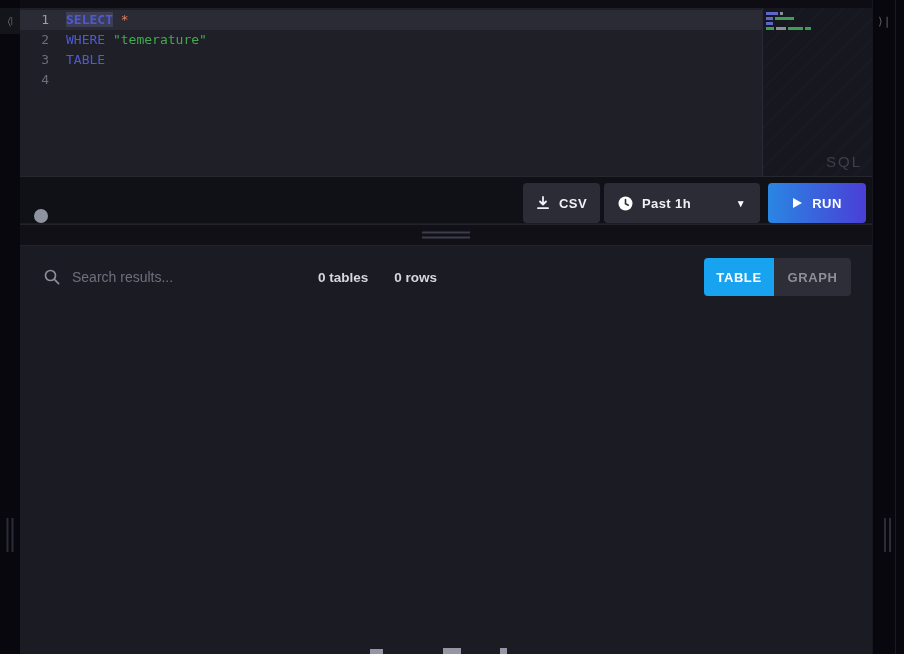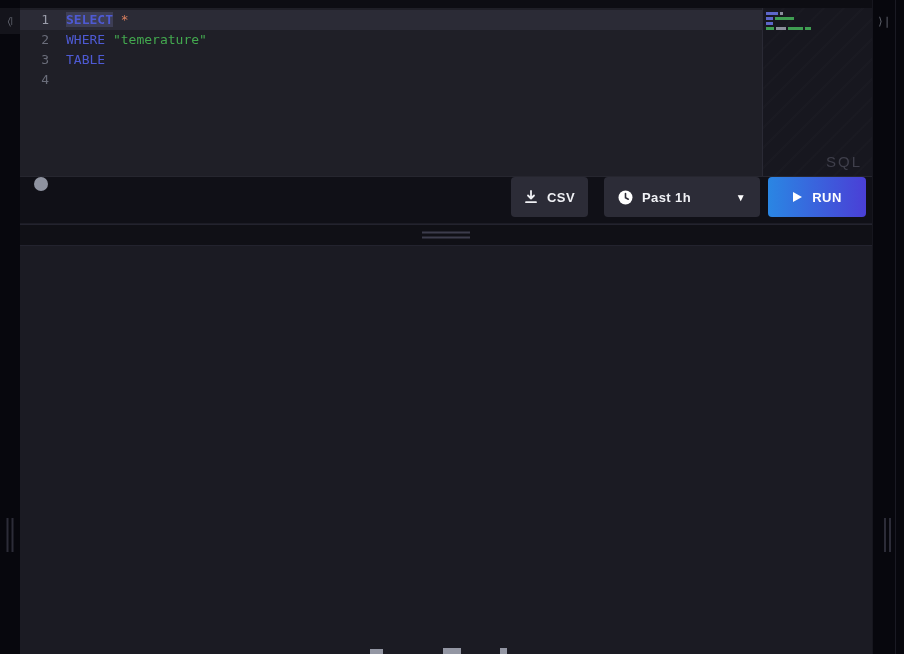--- a/index.html
+++ b/index.html
@@ -76,35 +76,35 @@
   .mini-row i { display: block; height: 3px; }
   .mb { background: #5d66c9; } .mg { background: #3f9e52; } .mw { background: #8b8f9c; }
   .lang-label {
     position: absolute; right: 10px; bottom: 6px;
     font-size: 15px; font-weight: normal; letter-spacing: 2px; color: #3f3f4b;
   }
 
   
   .toolbar {
     height: 47px; background: #101017;
-    display: flex; align-items: flex-start;
+    display: flex; align-items: flex-end;
     padding: 0 6px 0 14px; gap: 8px;
     border-bottom: 1px solid #1c1c25;
   }
   .status-dot { width: 14px; height: 14px; border-radius: 50%; background: #8f93a0; }
   .toolbar .spacer { flex: 1 1 auto; }
   .btn {
     height: 40px; border-radius: 4px; border: none; cursor: pointer;
     background: #2c2c37; color: #f0f1f5;
     font-family: "Liberation Sans", sans-serif;
     font-size: 13px; font-weight: bold; letter-spacing: 0.4px;
     display: flex; align-items: center; justify-content: center; gap: 9px;
   }
   .btn-csv { width: 77px; margin-right: -4px; }
-  .btn-time { width: 156px; justify-content: flex-start; padding: 0 14px; margin-left: 12px; }
+  .btn-time { width: 156px; justify-content: flex-start; padding: 0 14px; }
   .btn-time .caret { margin-left: auto; font-size: 10px; color: #ffffff; }
   .btn-run {
     width: 98px;
     background: linear-gradient(90deg, #2a86e3, #4a3fd6);
     color: #ffffff;
   }
   .icon-svg { display: block; }
 
   
   .divider {
@@ -236,20 +236,38 @@
     </div>
 
     <div class="divider">
       <div class="grip">
           <i></i>
           <i></i>
         </div>
     </div>
 
     <div class="results">
+      <div class="results-header">
+        <div class="search-box">
+          <svg width="16" height="16" viewBox="0 0 16 16">
+              <circle cx="6.5" cy="6.5" r="5" stroke="#8a8e9a" stroke-width="1.7" fill="none"></circle>
+              <path d="M10.4 10.4L14.6 14.6" stroke="#8a8e9a" stroke-width="1.7" stroke-linecap="round"></path>
+            </svg>
+          <input type="text" placeholder="Search results..." style="">
+        </div>
+        <div class="counts">
+          <span>0 tables</span>
+          <span>0 rows</span>
+        </div>
+        <div class="spacer"></div>
+        <div class="seg-toggle">
+          <button class="seg-btn active">TABLE</button>
+          <button class="seg-btn inactive">GRAPH</button>
+        </div>
+      </div>
       <div class="results-body">
         <span class="clip-frag frag1"></span>
         <span class="clip-frag frag2"></span>
         <span class="clip-frag frag3"></span>
       </div>
     </div>
 
   </div>
 
   <div class="rail right">

